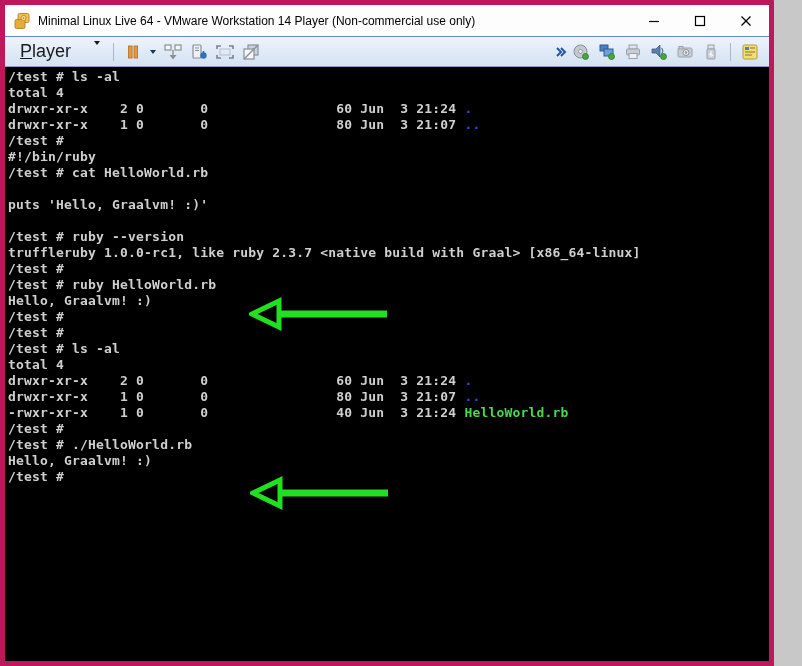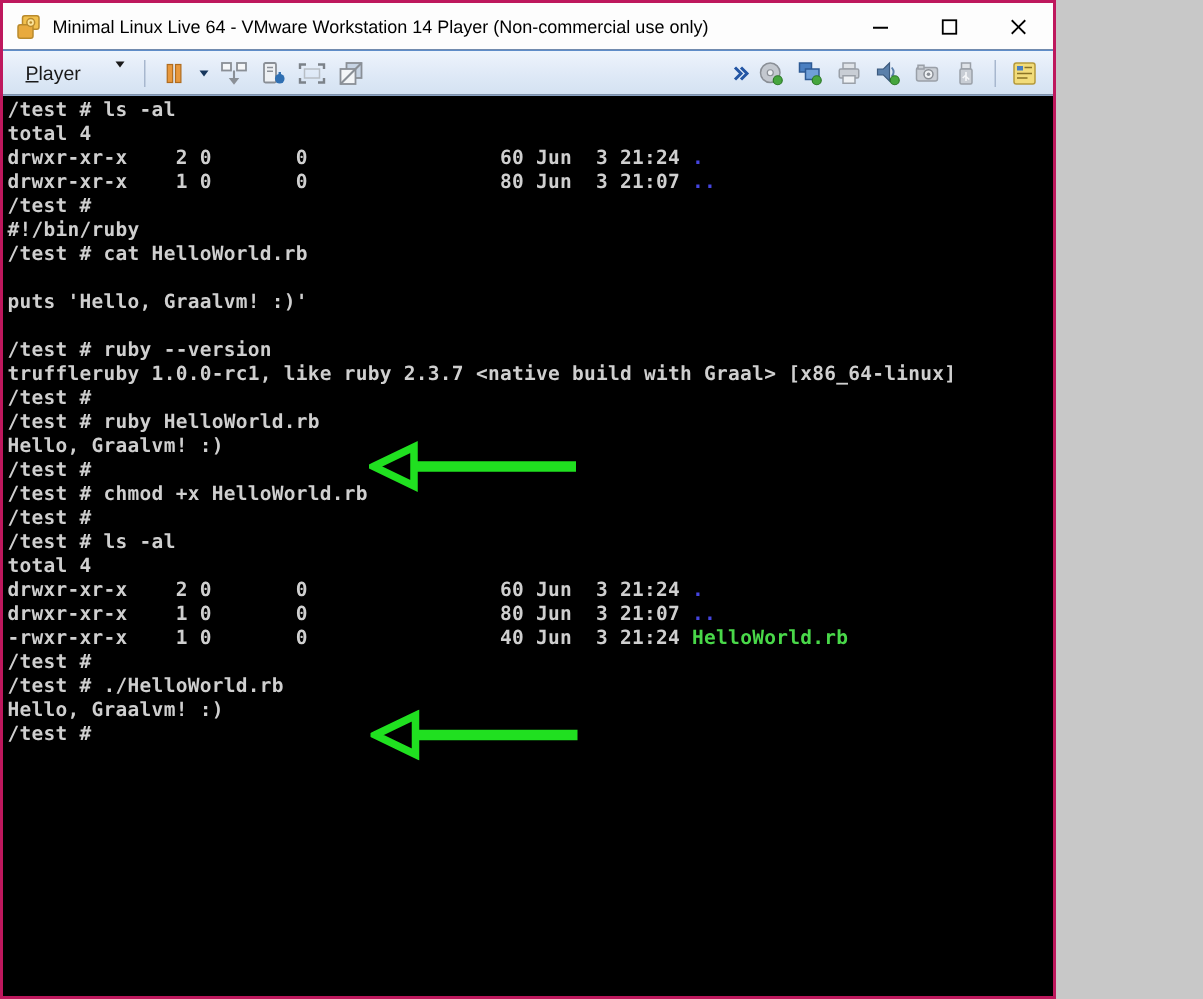--- a/index.html
+++ b/index.html
@@ -1,20 +1,20 @@
 <!DOCTYPE html>
 <html><head>
 <meta charset="utf-8">
 <style>
   html,body{margin:0;padding:0;background:#c8c8c8;}
   *{box-sizing:border-box;}
   .window{
-    width:704px;height:666px;
-    border:2px solid #be185d;
-    background:#0f172a;
+    width:774px;height:666px;
+    border:5px solid #be185d;
+    background:#5eead4;
     display:flex;flex-direction:column;
     font-family:"Liberation Sans",sans-serif;
     position:relative;overflow:hidden;
   }
   
   .titlebar{
     height:31px;flex:0 0 31px;
     background:#fdfdfd;
     display:flex;align-items:center;
     padding-left:8px;
@@ -33,21 +33,21 @@
   .toolbar{
     height:31px;flex:0 0 31px;
     background:linear-gradient(#eef4fc,#e0eaf7 50%,#d4e2f2);
     border-top:1px solid #5e8cc8;
     border-bottom:1px solid #8aa3c4;
     display:flex;align-items:center;
     padding:0 6px 0 8px;
   }
   .menu-item{
     display:flex;align-items:flex-start;gap:23px;
-    font-size:13px;color:#1a1a1a;
+    font-size:18px;color:#1a1a1a;
     padding:3px 7px;border-radius:2px;
   }
   .menu-item .accel{text-decoration:underline;}
   .caret-down{
     width:0;height:0;border-left:3.5px solid transparent;
     border-right:3.5px solid transparent;border-top:4px solid #1a1a1a;
   }
   .caret-down.blue{border-top-color:#16365c;}
   .tb-sep{width:1px;height:18px;background:#a7b7ce;margin:0 6px;flex:0 0 1px;}
   .tbtn{
@@ -231,21 +231,20 @@
         <div class="tline"><span style="color: rgb(207, 207, 207);">/test # cat HelloWorld.rb</span></div>
         <div class="tline">&nbsp;</div>
         <div class="tline"><span style="color: rgb(207, 207, 207); margin-top: 42px;">puts 'Hello, Graalvm! :)'</span></div>
         <div class="tline">&nbsp;</div>
         <div class="tline"><span style="color: rgb(207, 207, 207);">/test # ruby --version</span></div>
         <div class="tline"><span style="color: rgb(207, 207, 207);">truffleruby 1.0.0-rc1, like ruby 2.3.7 &lt;native build with Graal&gt; [x86_64-linux]</span></div>
         <div class="tline"><span style="color: rgb(207, 207, 207);">/test #</span></div>
         <div class="tline"><span style="color: rgb(207, 207, 207);">/test # ruby HelloWorld.rb</span></div>
         <div class="tline"><span style="color: rgb(207, 207, 207);">Hello, Graalvm! :)</span></div>
         <div class="tline"><span style="color: rgb(207, 207, 207);">/test #</span></div>
-        <div class="tline"><span style="color: rgb(207, 207, 207);">/test # chmod +x HelloWorld.rb</span></div>
         <div class="tline"><span style="color: rgb(207, 207, 207);">/test #</span></div>
         <div class="tline"><span style="color: rgb(207, 207, 207);">/test # ls -al</span></div>
         <div class="tline"><span style="color: rgb(207, 207, 207);">total 4</span></div>
         <div class="tline"><span style="color: rgb(207, 207, 207);">drwxr-xr-x    2 0       0                60 Jun  3 21:24 </span><span style="color: rgb(69, 69, 224);">.</span></div>
         <div class="tline"><span style="color: rgb(207, 207, 207);">drwxr-xr-x    1 0       0                80 Jun  3 21:07 </span><span style="color: rgb(69, 69, 224);">..</span></div>
         <div class="tline"><span style="color: rgb(207, 207, 207);">-rwxr-xr-x    1 0       0                40 Jun  3 21:24 </span><span style="color: rgb(73, 216, 73);">HelloWorld.rb</span></div>
         <div class="tline"><span style="color: rgb(207, 207, 207);">/test #</span></div>
         <div class="tline"><span style="color: rgb(207, 207, 207);">/test # ./HelloWorld.rb</span></div>
         <div class="tline"><span style="color: rgb(207, 207, 207);">Hello, Graalvm! :)</span></div>
         <div class="tline"><span style="color: rgb(207, 207, 207);">/test #</span></div>

